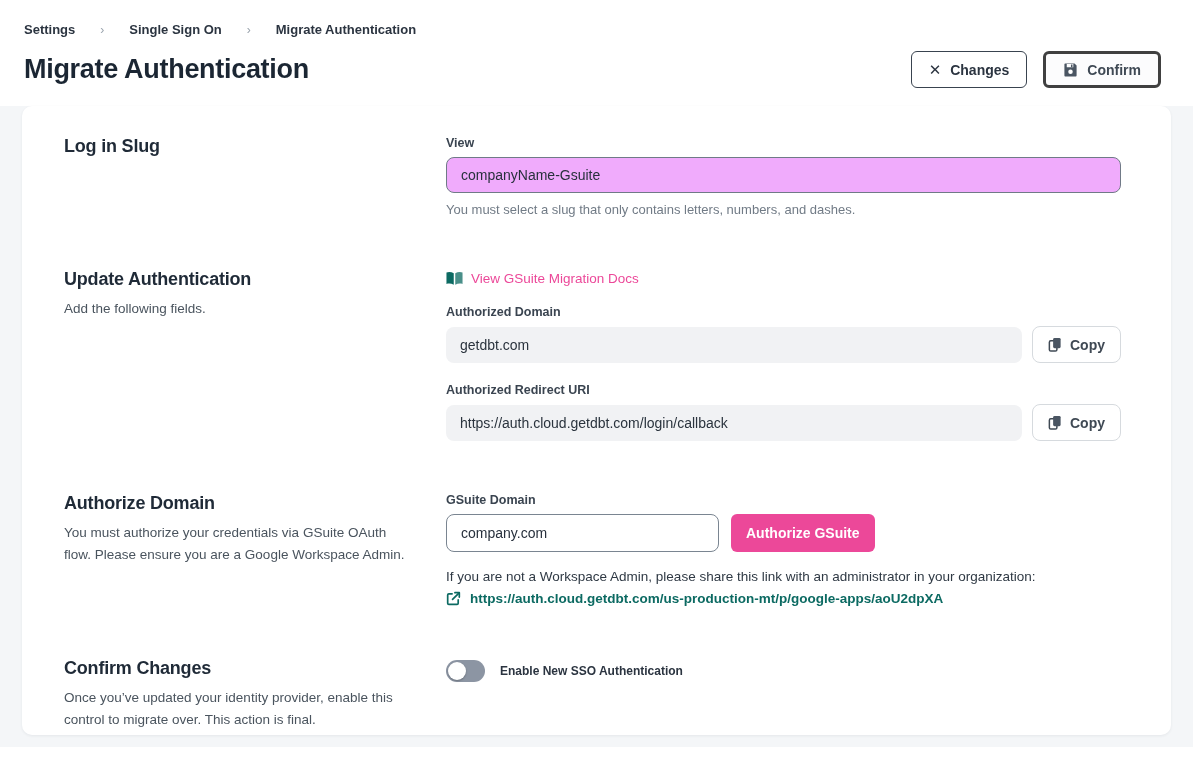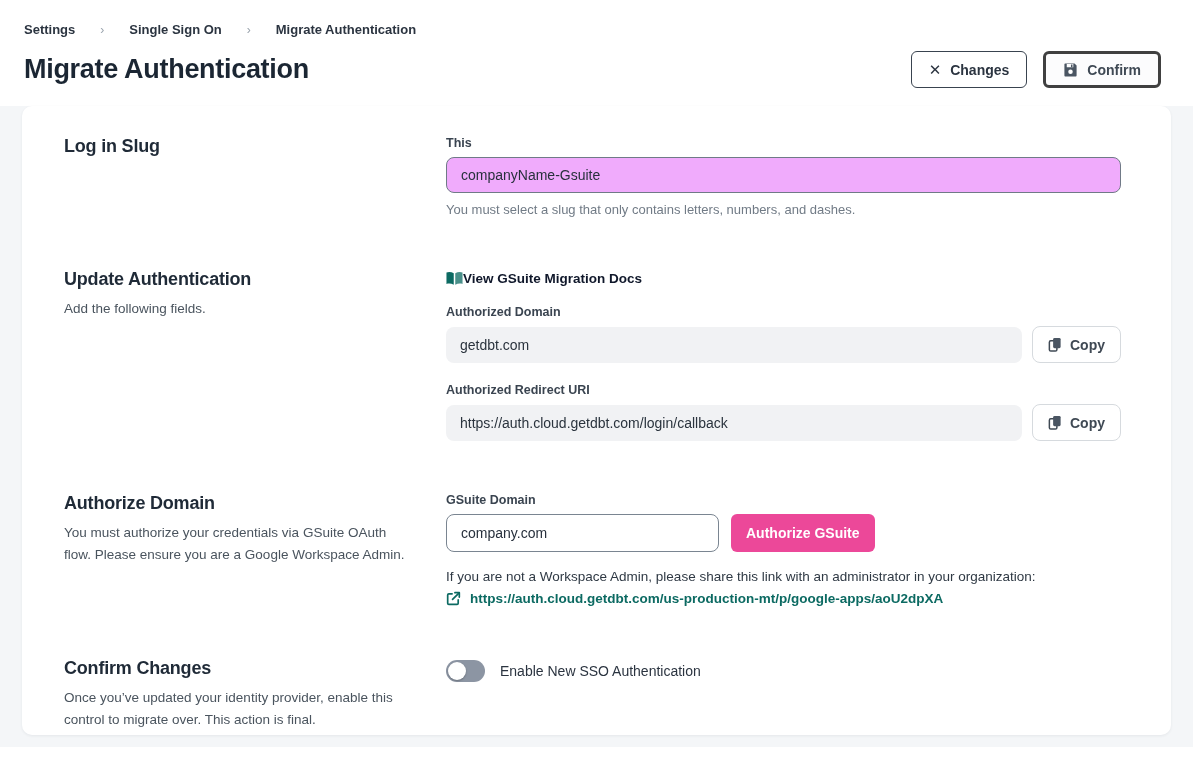--- a/index.html
+++ b/index.html
@@ -27,42 +27,42 @@
   .card { background:#ffffff; border-radius:10px; box-shadow:0 1px 3px rgba(27,38,51,.07);
           height:629px; padding:30px 50px 40px 42px; }
   .row { display:grid; grid-template-columns:382px 1fr; margin-bottom:52px; }
   .row:last-child { margin-bottom:0; }
   .section-title { font-size:18px; font-weight:700; color:#1f2a37; letter-spacing:-0.2px; }
   .section-desc { font-size:13.5px; color:#4a545e; line-height:1.6; margin-top:8px; max-width:345px; }
   .field-label { font-size:12.5px; font-weight:700; color:#3a4450; margin-bottom:7px; }
   .input-slug { width:100%; height:36px; background:#f0abfc; border:1px solid #707a87; border-radius:8px;
                 padding:0 14px; font-size:14px; color:#27303c; font-family:inherit; }
   .helper { font-size:13px; color:#717b86; margin-top:9px; }
-  .docs-link { display:inline-flex; align-items:center; font-size:13.5px; font-weight:700;
-               color:#0f172a; cursor:pointer; margin-bottom:19px; margin-top:2px; }
+  .docs-link { display:inline-flex; align-items:center; gap:8px; font-size:13.5px; font-weight:400;
+               color:#ec4899; cursor:pointer; margin-bottom:19px; margin-top:2px; }
   .ro-row { display:flex; align-items:center; gap:10px; }
   .ro-field { flex:1; height:36px; line-height:36px; background:#f1f2f4; border-radius:8px;
               padding:0 14px; font-size:14px; color:#2a333d; }
   .btn-copy { display:inline-flex; align-items:center; gap:8px; height:37px; padding:0 15px;
               background:#fff; border:1px solid #d6dade; border-radius:8px; font-size:14px;
               font-weight:600; color:#3f4954; cursor:pointer; }
   .mt20 { margin-top:20px; }
   .gsuite-row { display:flex; align-items:center; gap:12px; }
   .input-domain { width:273px; height:38px; background:#fff; border:1px solid #7a8591; border-radius:8px;
                   padding:0 14px; font-size:14px; color:#27303c; font-family:inherit; }
   .btn-authorize { height:38px; padding:0 15px; background:#ec4899; border:none; border-radius:6px;
                    color:#ffffff; font-size:14px; font-weight:700; cursor:pointer; font-family:inherit; }
   .share-text { font-size:13.5px; color:#2f3944; margin-top:17px; }
   .share-link-row { display:flex; align-items:center; gap:9px; margin-top:7px; cursor:pointer; }
   .share-link { font-size:13.5px; font-weight:700; color:#0c6a62; }
   .toggle-row { display:flex; align-items:center; gap:15px; margin-top:2px; }
   .toggle { width:39px; height:22px; background:#8c95a3; border-radius:11px; position:relative; cursor:pointer; flex:none; }
   .toggle-knob { position:absolute; left:2px; top:2px; width:18px; height:18px; background:#ffffff;
                  border-radius:50%; box-shadow:0 1px 2px rgba(0,0,0,.25); }
-  .toggle-label { font-size:14px; font-weight:400; color:#2b3440; }
+  .toggle-label { font-size:12px; font-weight:700; color:#2b3440; }
   svg { display:block; }
 </style>
 </head>
 <body>
 
 <div class="topbar">
   <div class="breadcrumb">
     <span class="crumb">Settings</span>
     <span class="sep">›</span>
     <span class="crumb">Single Sign On</span>
@@ -90,21 +90,21 @@
 </div>
 
 <div class="main">
   <div class="card">
 
     <div class="row">
       <div>
         <h2 class="section-title">Log in Slug</h2>
       </div>
       <div>
-        <div class="field-label">This</div>
+        <div class="field-label">View</div>
         <input class="input-slug" value="companyName-Gsuite" style="">
         <div class="helper">You must select a slug that only contains letters, numbers, and dashes.</div>
       </div>
     </div>
 
     <div class="row">
       <div>
         <h2 class="section-title">Update Authentication</h2>
         <p class="section-desc">Add the following fields.</p>
       </div>

